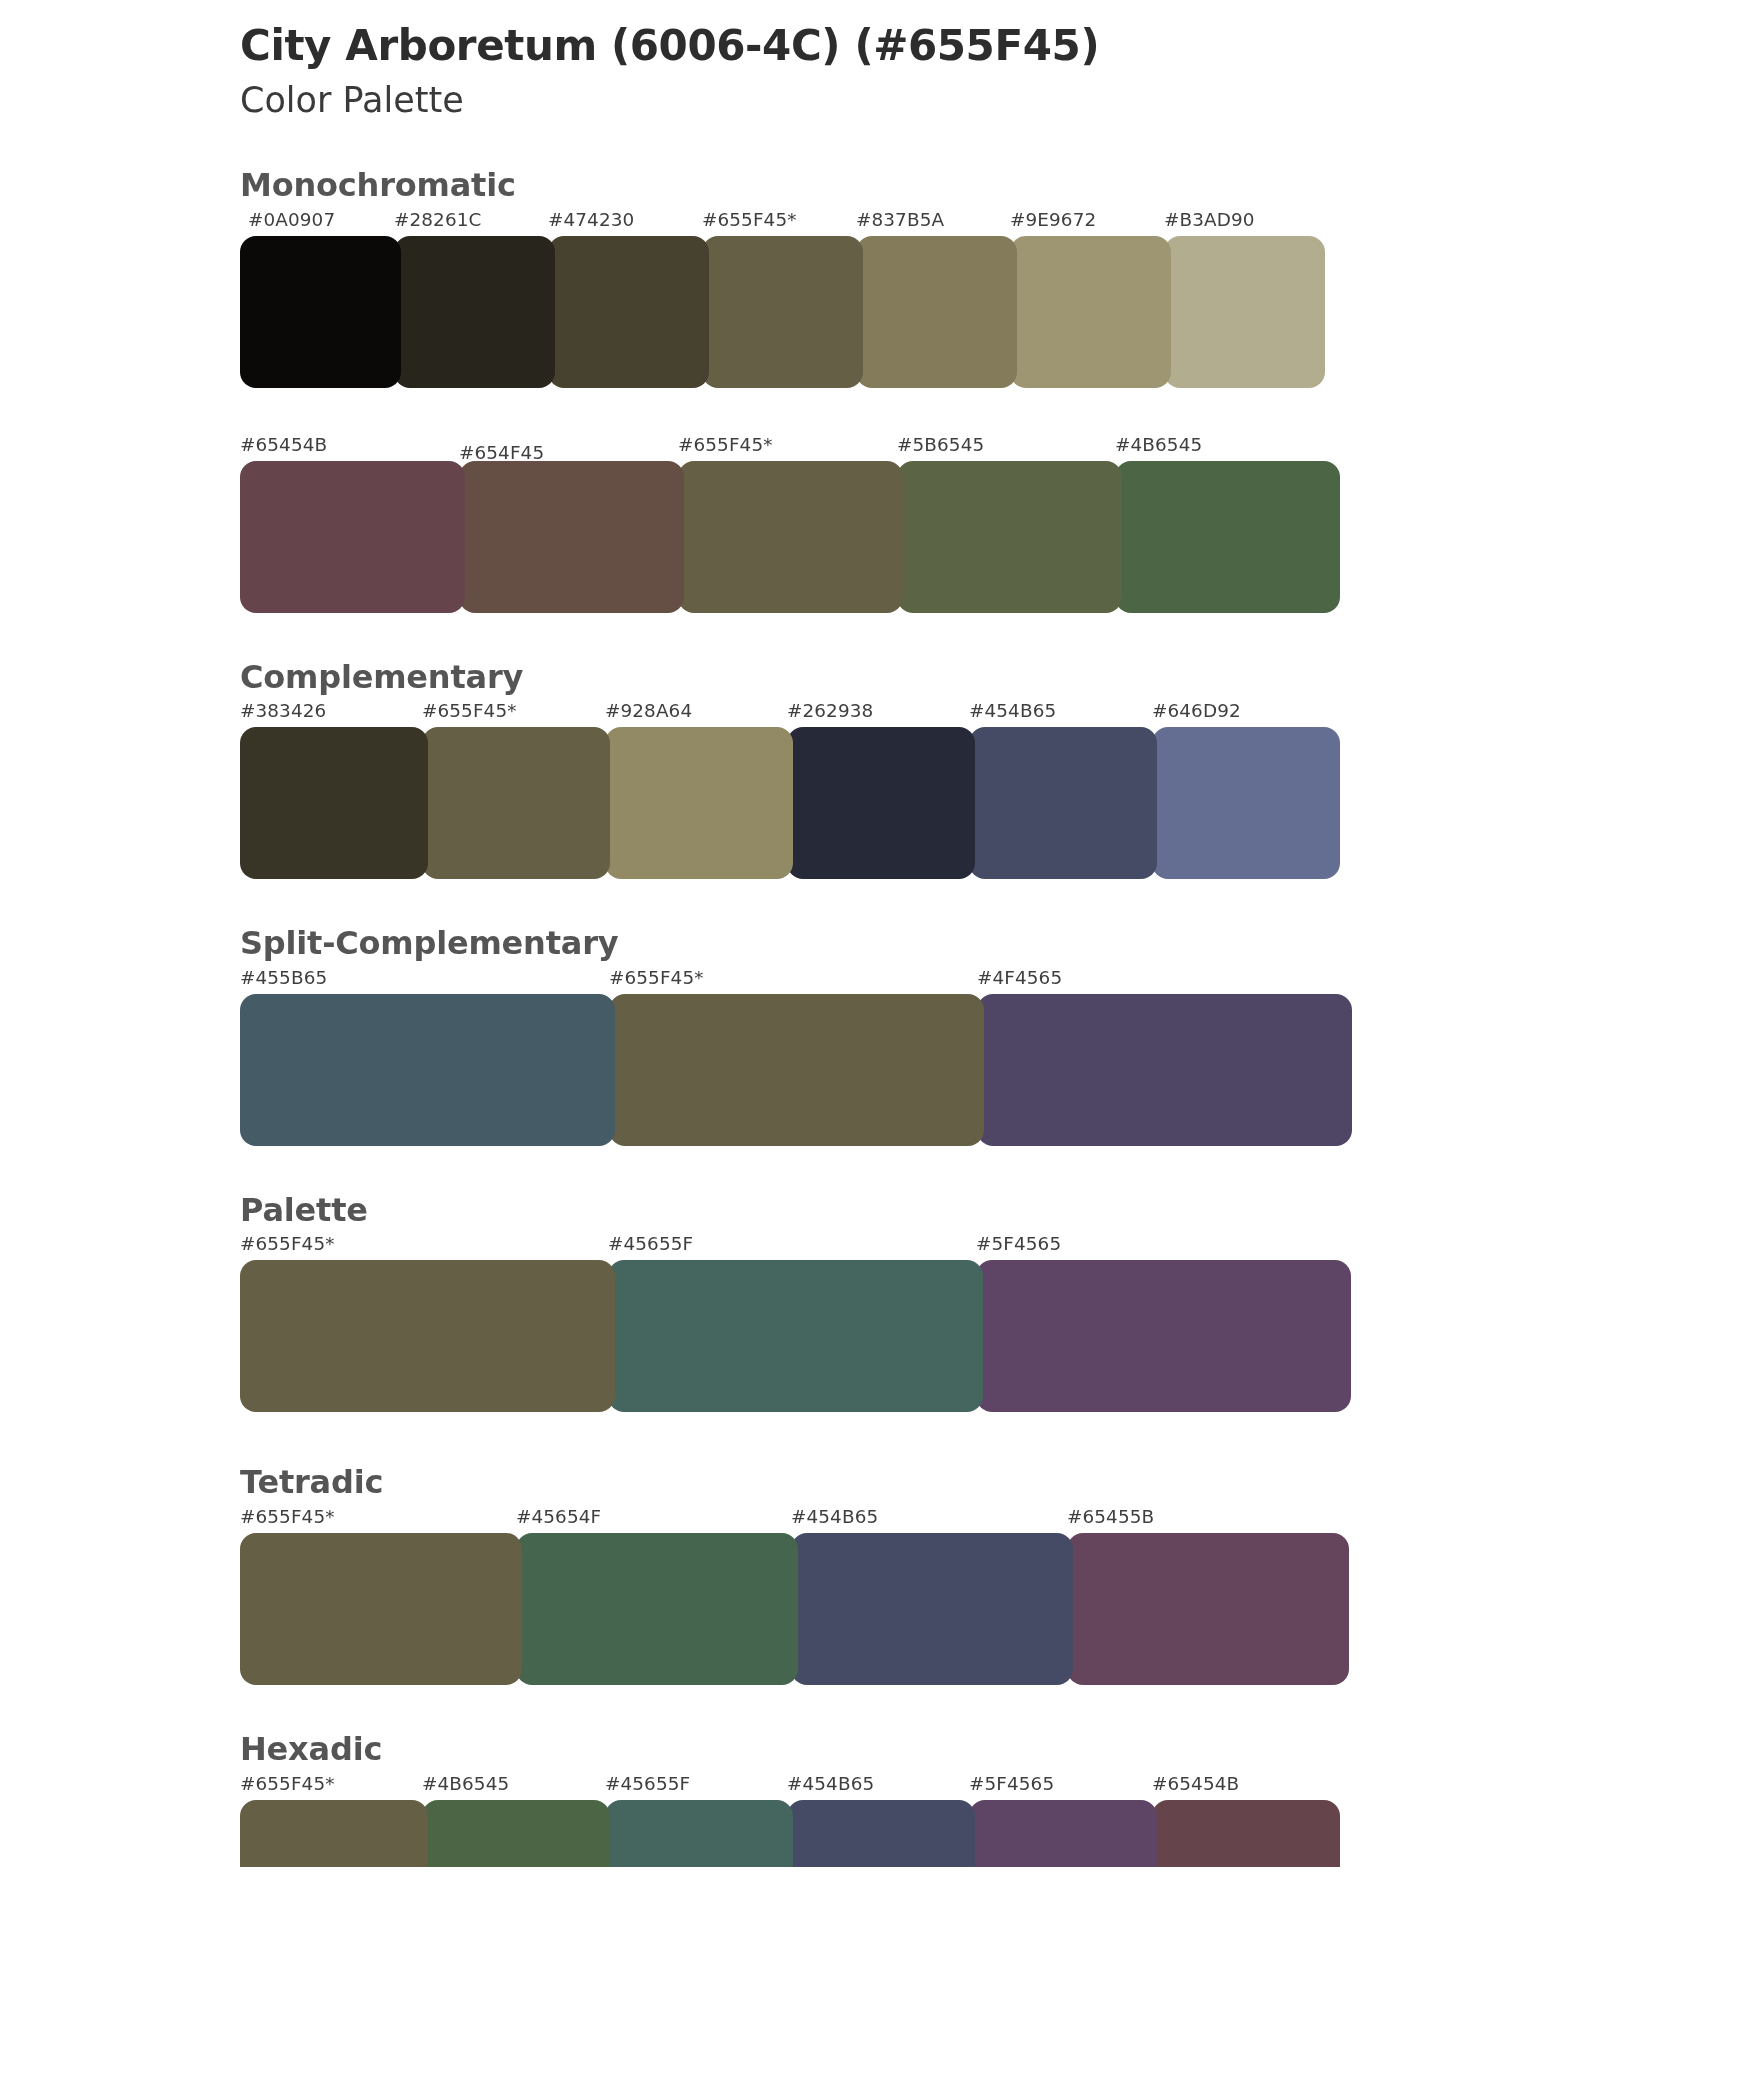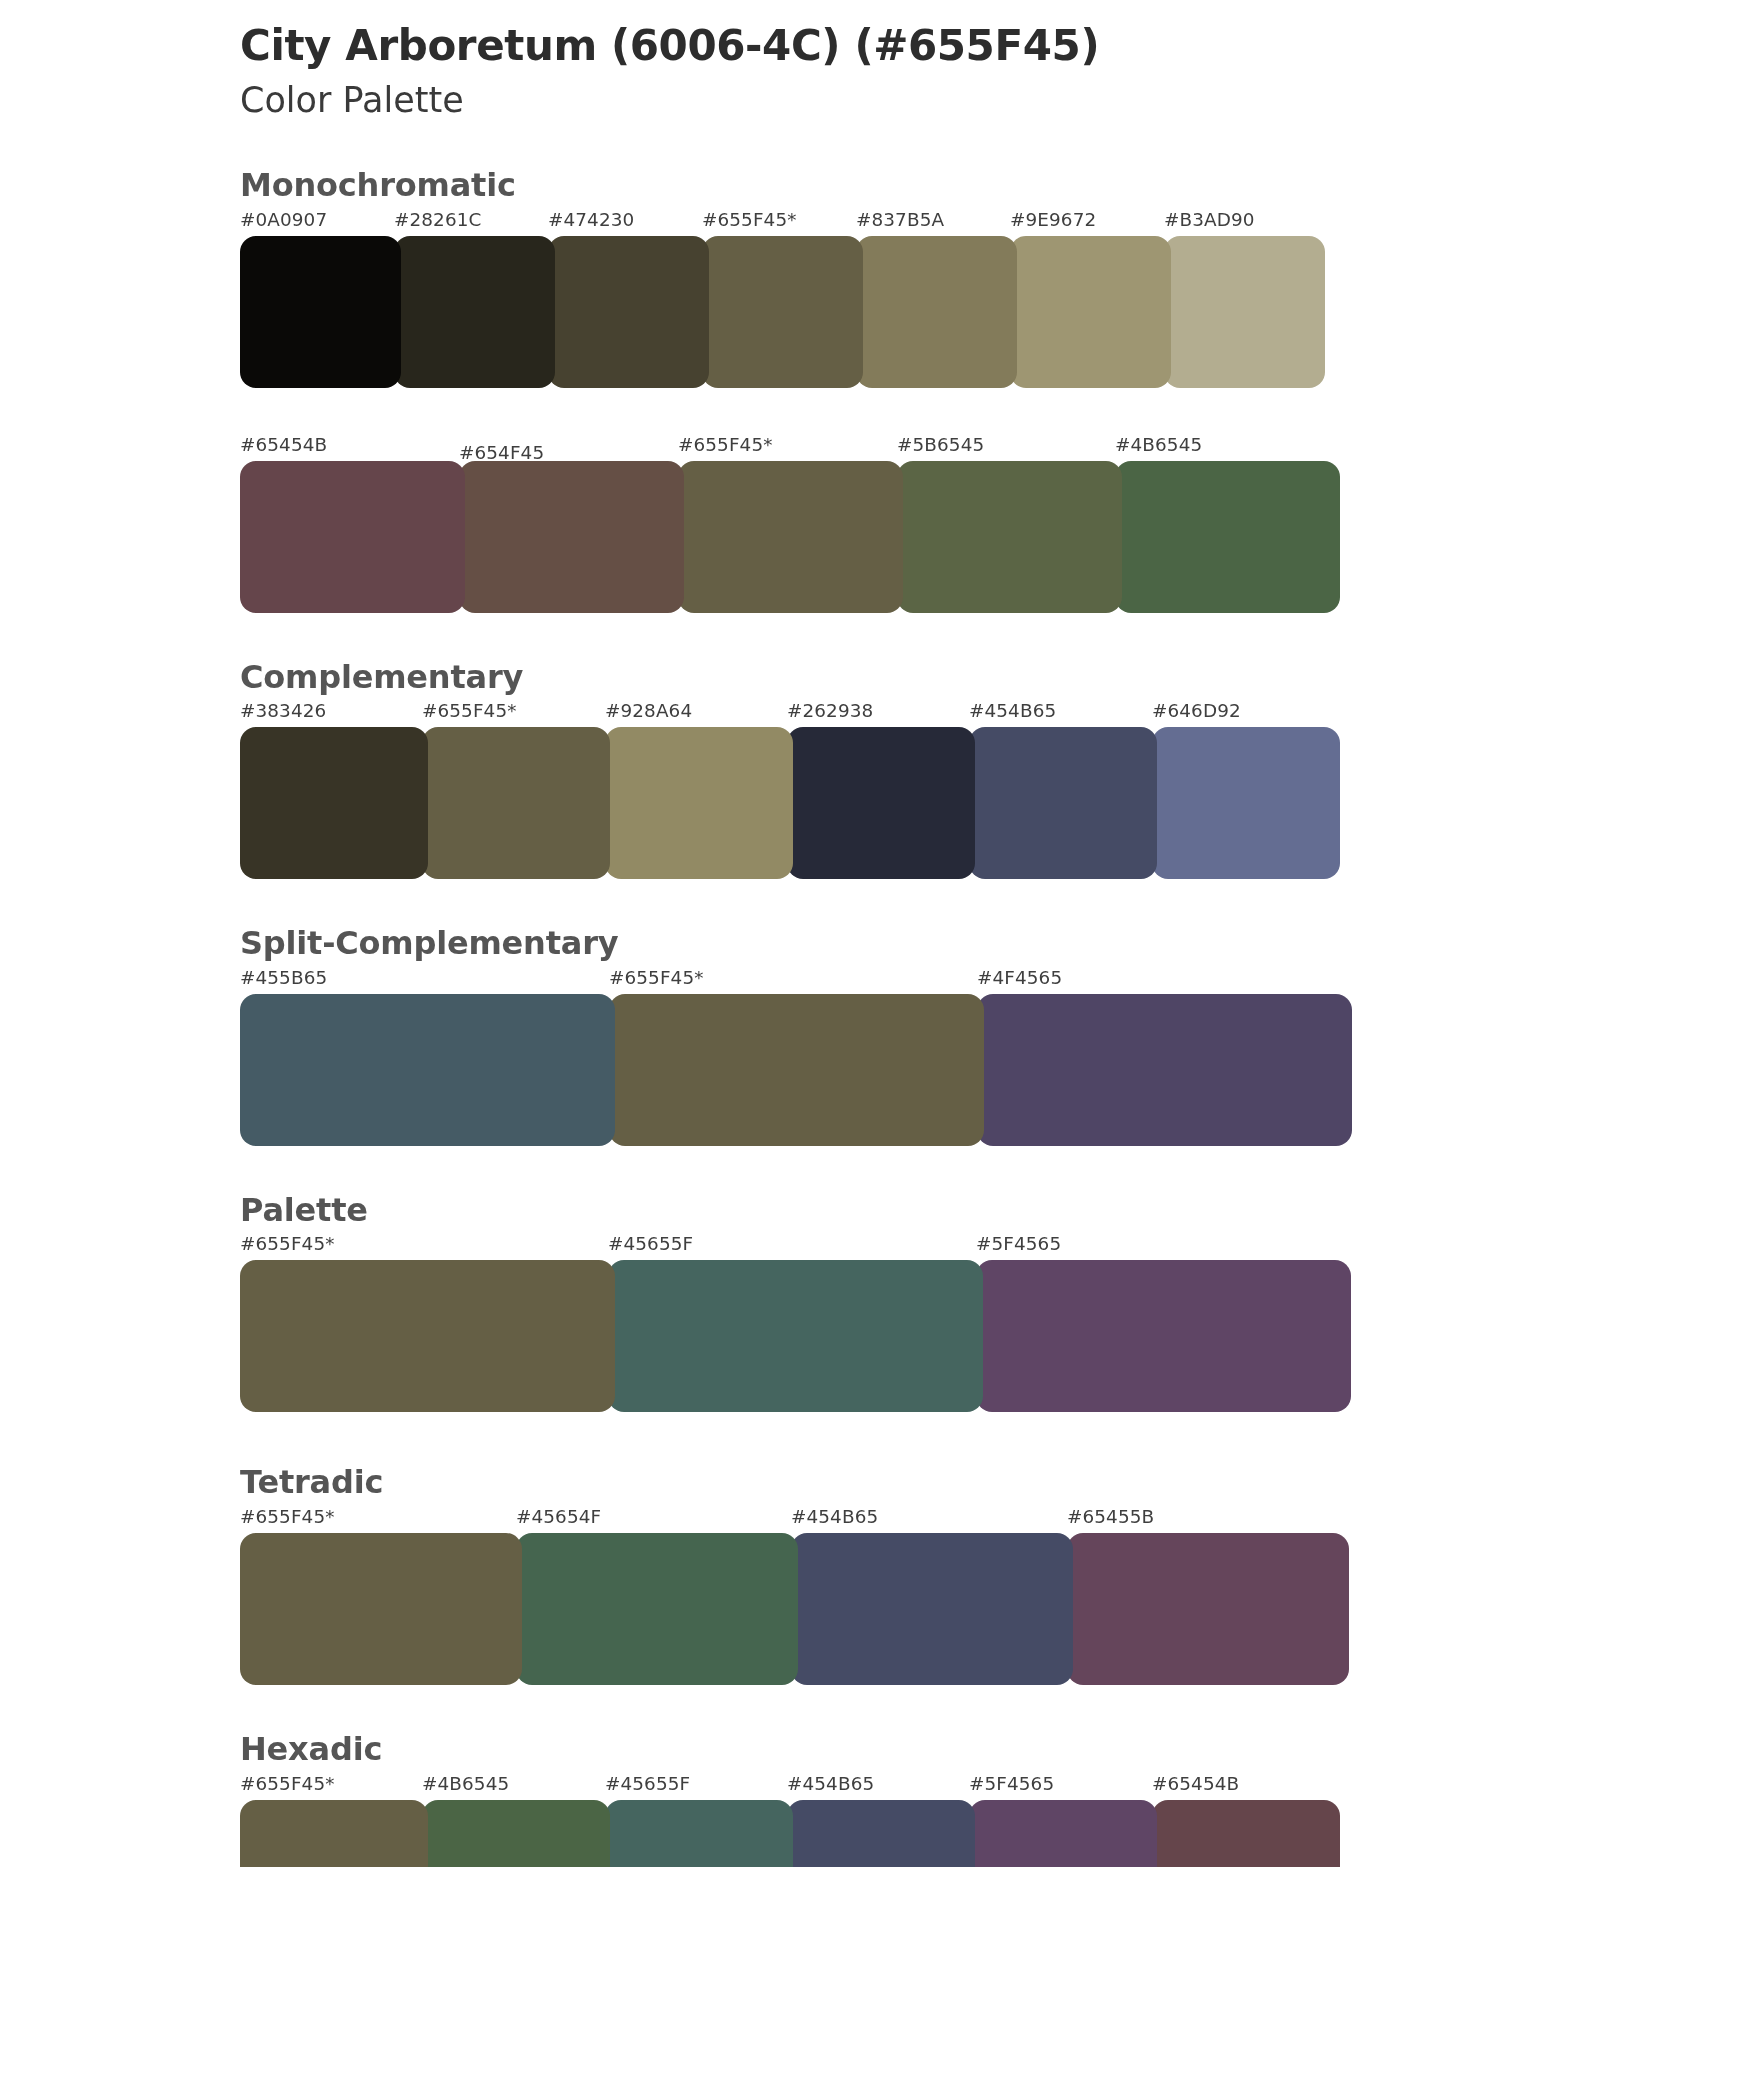--- a/index.html
+++ b/index.html
@@ -114,21 +114,21 @@
   <div class="header">
     <h1 class="page-title">City Arboretum (6006-4C) (#655F45)</h1>
     <h2 class="page-subtitle">Color Palette</h2>
   </div>
 
   <div class="sections" id="sections-root">
       <div class="section">
         <div class="section-title">Monochromatic</div>
         <div class="swatch-group">
           <div class="labels">
-            <span class="hex-label" style="left: 0px;">#0A0907</span>
+            <span class="hex-label" style="left: 8px;">#0A0907</span>
             <span class="hex-label" style="left: 154px;">#28261C</span>
             <span class="hex-label" style="left: 308px;">#474230</span>
             <span class="hex-label" style="left: 462px;">#655F45*</span>
             <span class="hex-label" style="left: 616px;">#837B5A</span>
             <span class="hex-label" style="left: 770px;">#9E9672</span>
             <span class="hex-label" style="left: 924px;">#B3AD90</span>
           </div>
           <div class="swatches">
             <div class="swatch" title="#0A0907" style="left: 0px; width: 161px; background: rgb(10, 9, 7); z-index: 7; border-radius: 16px;"></div>
             <div class="swatch" title="#28261C" style="left: 154px; width: 161px; background: rgb(40, 38, 28); z-index: 6; border-radius: 16px;"></div>

